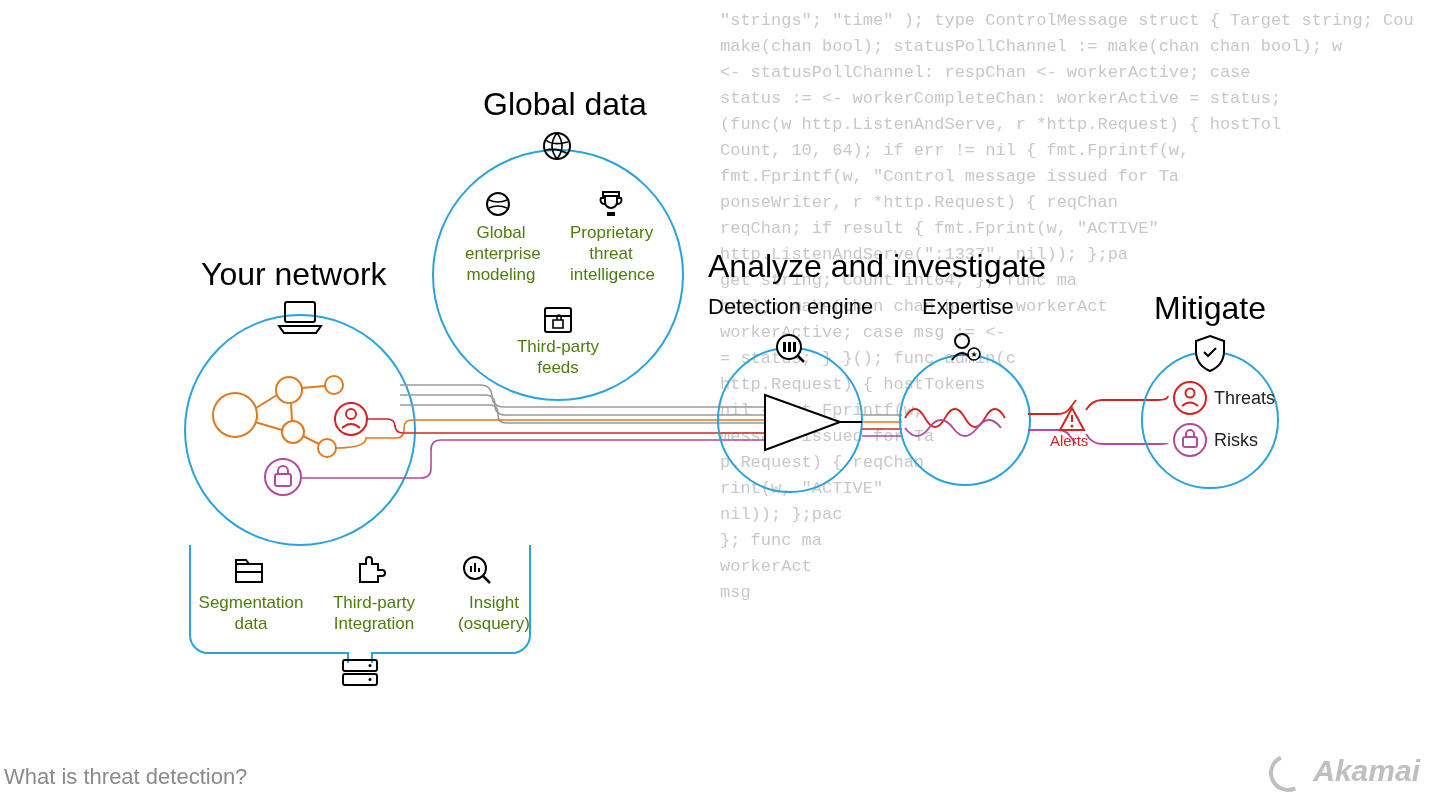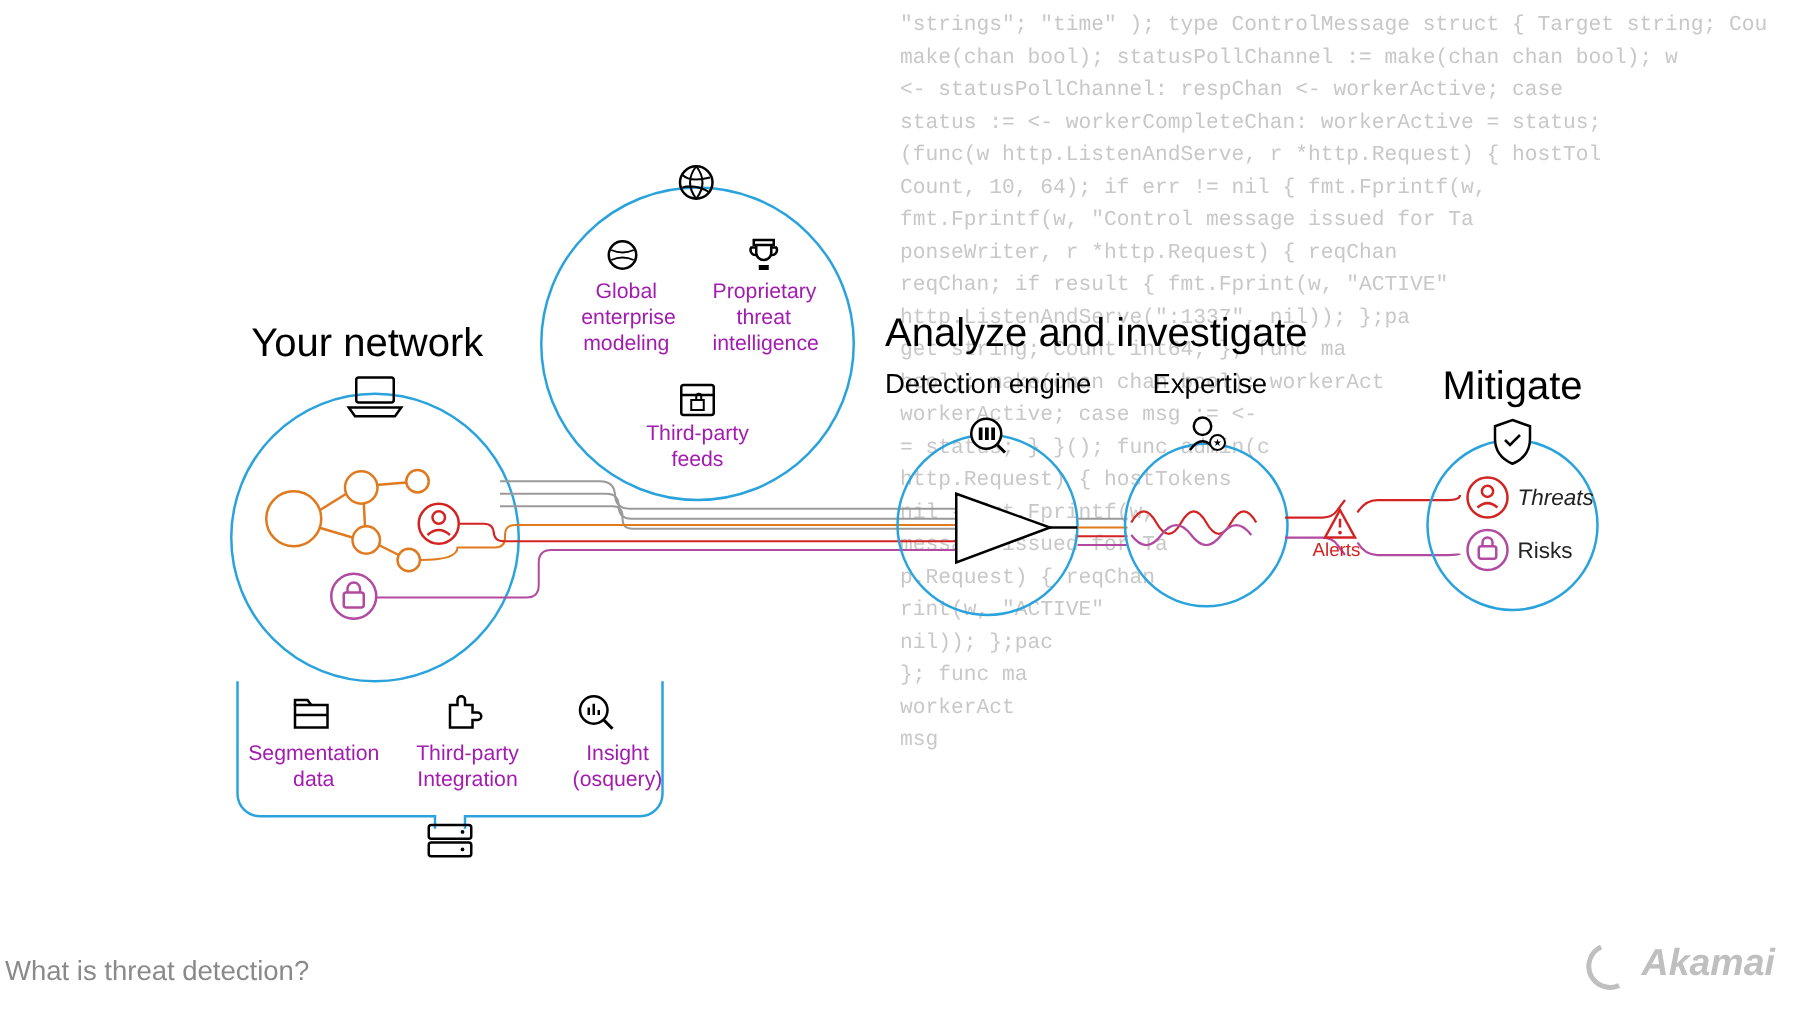--- a/index.html
+++ b/index.html
@@ -1,18 +1,18 @@
 <!DOCTYPE html>
 <html><head>
 <meta charset="utf-8">
 <style>
   html,body{margin:0;padding:0;width:1440px;height:810px;font-family:Arial,Helvetica,sans-serif;background:#fff;overflow:hidden;color:#222;}
   .bg-code{position:absolute;right:0;top:0;width:720px;height:600px;padding:8px 0 0 0;font-family:"Courier New",monospace;font-size:17px;line-height:26px;color:#c8c8c8;white-space:nowrap;overflow:hidden;text-align:left;z-index:0;}
   .stage{position:absolute;left:0;top:0;width:1440px;height:810px;z-index:1;}
-  .label{position:absolute;font-size:17px;color:#a21caf;text-align:center;}
+  .label{position:absolute;font-size:17px;color:#4d7c0f;text-align:center;}
   .title{position:absolute;font-size:32px;color:#000;}
   .sub{position:absolute;font-size:22px;color:#000;}
   .small{font-size:17px;line-height:21px;text-align:center;}
   .footer{position:absolute;left:4px;bottom:20px;font-size:22px;color:#8a8a8a;}
   .brand{position:absolute;right:20px;bottom:18px;font-size:30px;color:#bfbfbf;font-style:italic;font-weight:bold;display:flex;align-items:flex-start;gap:6px;}
   .brand-wave{width:30px;height:30px;border:4px solid #bfbfbf;border-radius:50%;border-right-color:transparent;border-top-color:transparent;transform:rotate(20deg);}
   svg{position:absolute;left:0;top:0;}
   .out-label{position:absolute;font-size:18px;}
 </style>
 </head>
@@ -196,20 +196,21 @@
 
   <circle cx="1190" cy="398" r="16" fill="#fff" stroke="#d32323" stroke-width="2"></circle>
   <circle cx="1190" cy="393" r="4.5" fill="none" stroke="#d32323" stroke-width="2"></circle>
   <path d="M1182 406 q8 -7 16 0" fill="none" stroke="#d32323" stroke-width="2"></path>
 
   <circle cx="1190" cy="440" r="16" fill="#fff" stroke="#b14aa0" stroke-width="2"></circle>
   <rect x="1183" y="437" width="14" height="10" rx="2" fill="none" stroke="#b14aa0" stroke-width="2"></rect>
   <path d="M1186 437 v-3 a4 4 0 0 1 8 0 v3" fill="none" stroke="#b14aa0" stroke-width="2"></path>
 </svg>
 
+<div class="title" style="left:483px;top:86px;">Global data</div>
 <div class="title" style="left:201px;top:256px;">Your network</div>
 <div class="title" style="left:708px;top:248px;">Analyze and investigate</div>
 <div class="title" style="left:1154px;top:290px;">Mitigate</div>
 
 <div class="sub" style="left:708px;top:294px;text-align:right;">Detection engine</div>
 <div class="sub" style="left:922px;top:294px;">Expertise</div>
 
 <div class="small label" style="left:465px;top:222px;width:72px;white-space:pre-line;">Global
 enterprise
 modeling</div>
@@ -221,21 +222,21 @@
 
 <div class="small label" style="left:198px;top:592px;width:106px;white-space:pre-line;">Segmentation
 data</div>
 <div class="small label" style="left:326px;top:592px;width:96px;white-space:pre-line;">Third-party
 Integration</div>
 <div class="small label" style="left:454px;top:592px;width:80px;white-space:pre-line;">Insight
 (osquery)</div>
 
 <div class="label" style="left:1050px;top:432px;color:#d32323;font-size:15px;">Alerts</div>
 
-<div class="out-label" style="left:1214px;top:388px;font-style:italic;">Threats</div>
+<div class="out-label" style="left:1214px;top:388px;">Threats</div>
 <div class="out-label" style="left:1214px;top:430px;">Risks</div>
 
 <div class="footer">What is threat detection?</div>
 <div class="brand">
   <span class="brand-wave"></span>
   <span>Akamai</span>
 </div>
 
 </div>
 

